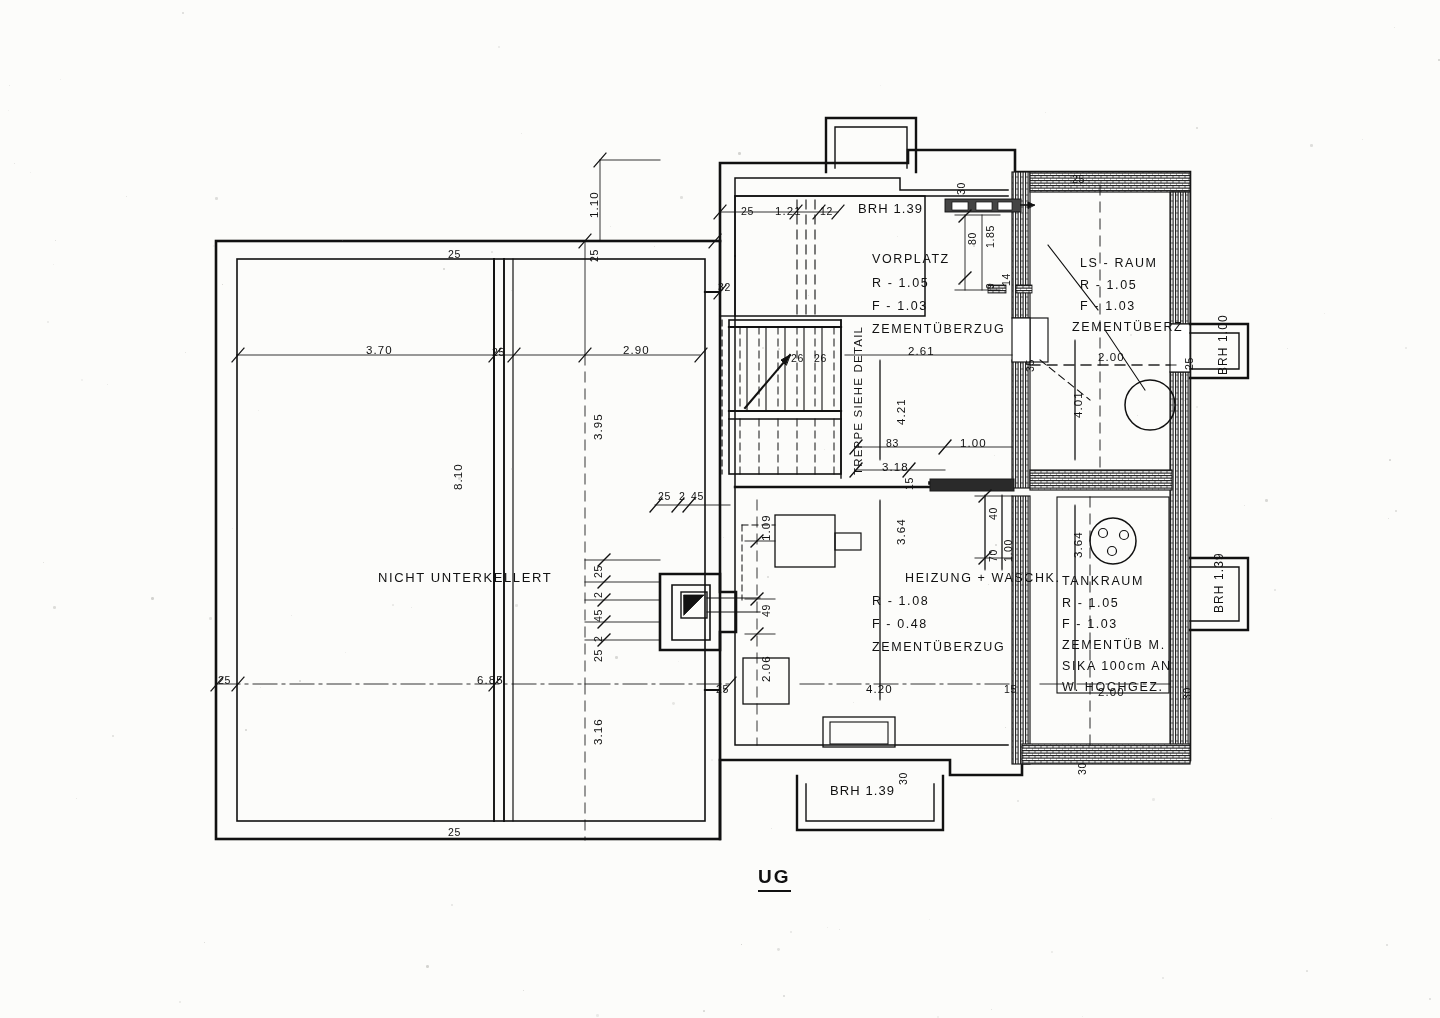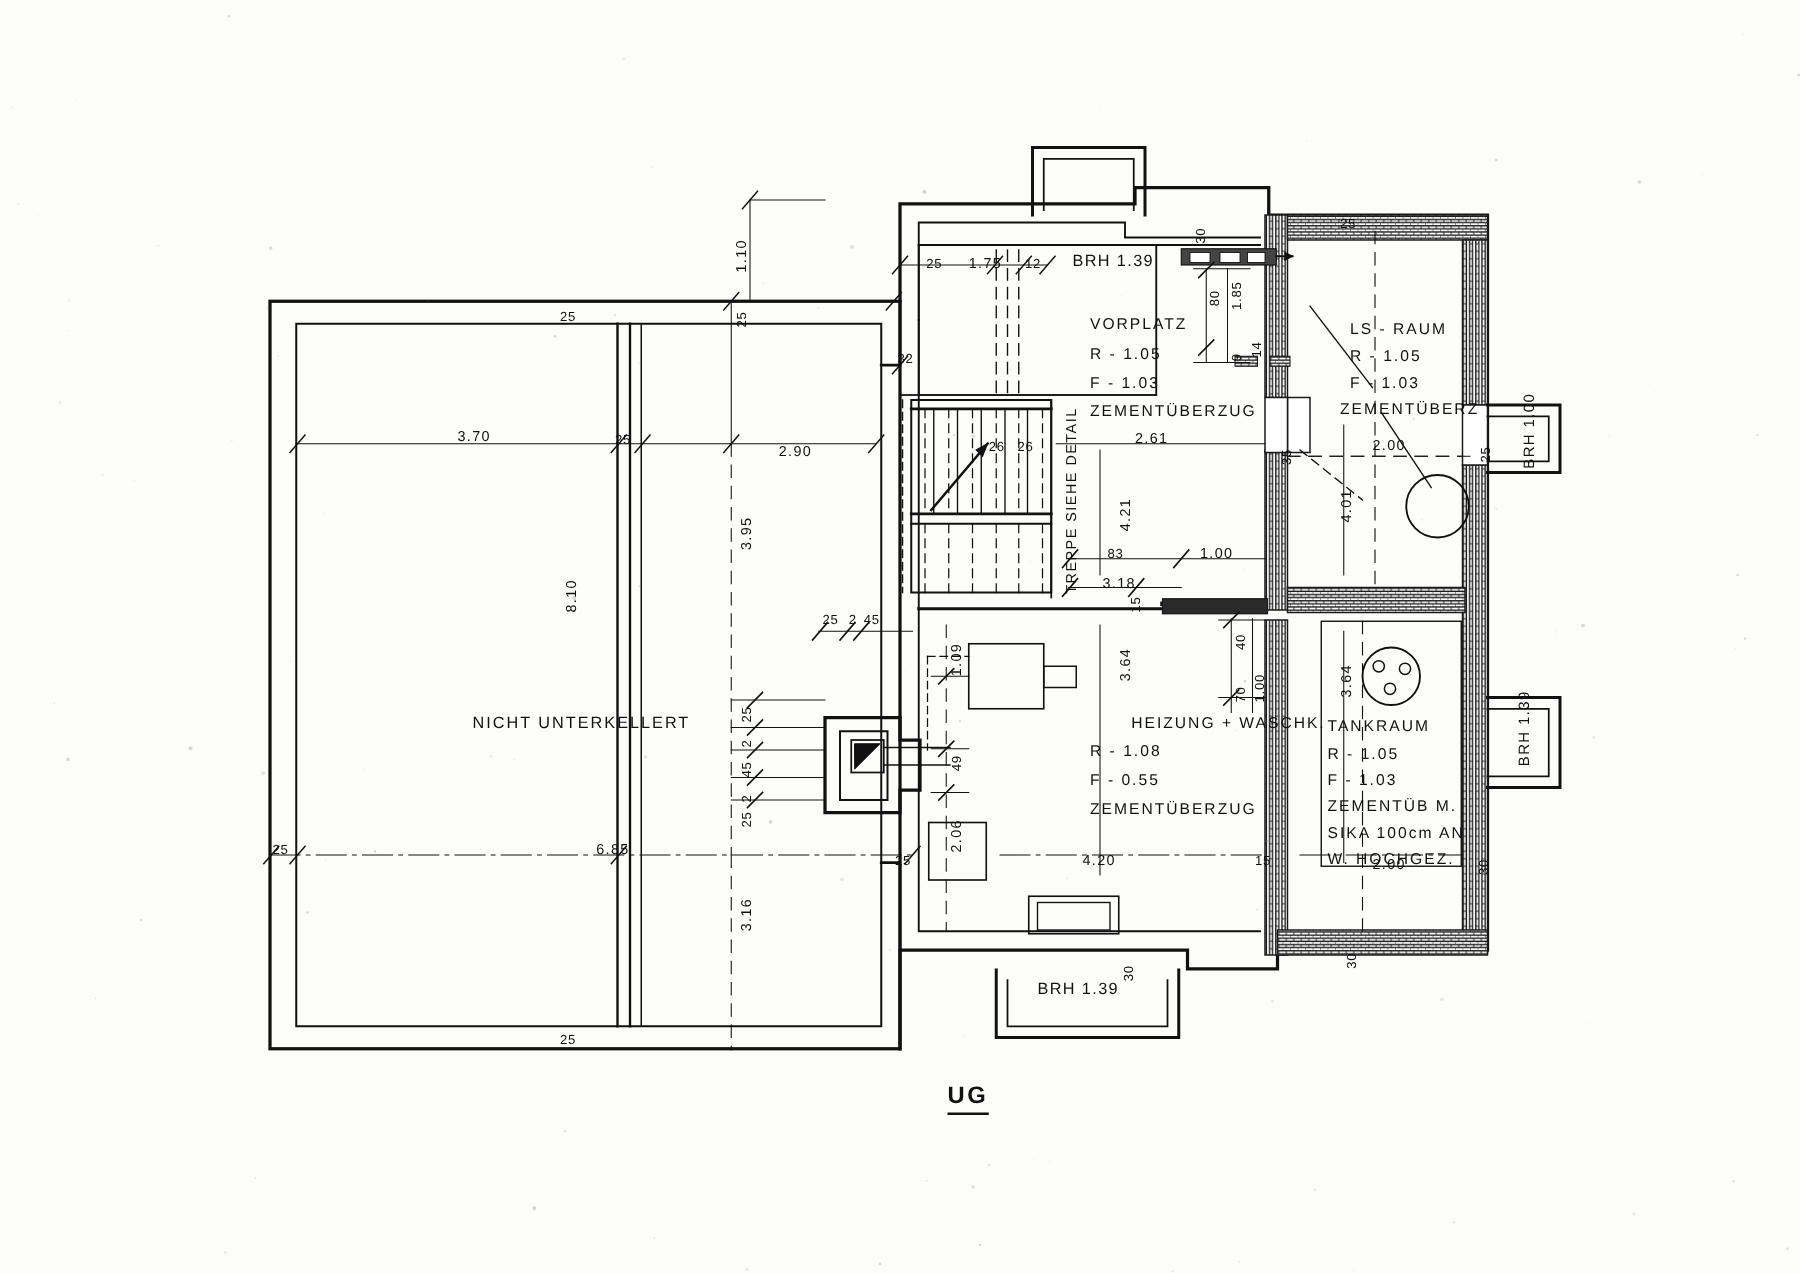--- a/index.html
+++ b/index.html
@@ -355,54 +355,54 @@
   <div class="lbl room" style="left:872px;top:299px;">F  -  1.03</div>
   <div class="lbl room" style="left:872px;top:322px;">ZEMENTÜBERZUG</div>
 
   <div class="lbl room" style="left:1080px;top:256px;">LS - RAUM</div>
   <div class="lbl room" style="left:1080px;top:278px;">R - 1.05</div>
   <div class="lbl room" style="left:1080px;top:299px;">F - 1.03</div>
   <div class="lbl room" style="left:1072px;top:320px;">ZEMENTÜBERZ</div>
 
   <div class="lbl room" style="left:866px;top:571px;margin-left:39px;">HEIZUNG + WASCHK.</div>
   <div class="lbl room" style="left:872px;top:594px;">R  -  1.08</div>
-  <div class="lbl room" style="left:872px;top:617px;">F  -  0.55</div>
+  <div class="lbl room" style="left:872px;top:617px;">F  -  0.48</div>
   <div class="lbl room" style="left:872px;top:640px;">ZEMENTÜBERZUG</div>
 
   <div class="lbl room" style="left:1062px;top:574px;">TANKRAUM</div>
   <div class="lbl room" style="left:1062px;top:596px;">R - 1.05</div>
   <div class="lbl room" style="left:1062px;top:617px;">F - 1.03</div>
   <div class="lbl room" style="left:1062px;top:638px;">ZEMENTÜB  M.</div>
   <div class="lbl room" style="left:1062px;top:659px;">SIKA 100cm AN</div>
   <div class="lbl room" style="left:1062px;top:680px;">W. HOCHGEZ.</div>
 
   <div class="lbl room" style="left:378px;top:570px;font-size:13px;">NICHT  UNTERKELLERT</div>
 
   <div class="lbl room rot90" style="left:852px;top:475px;font-size:11.5px;letter-spacing:1.2px;">TREPPE SIEHE DETAIL</div>
 
   <div class="lbl dim" style="left:858px;top:201px;font-size:13px;">BRH 1.39</div>
   <div class="lbl dim" style="left:830px;top:783px;font-size:13px;">BRH  1.39</div>
   <div class="lbl dim rot90" style="left:1216px;top:375px;font-size:12px;">BRH 1.00</div>
   <div class="lbl dim rot90" style="left:1212px;top:613px;font-size:12px;">BRH 1.39</div>
 
   <div class="lbl dim" style="left:366px;top:344px;">3.70</div>
   <div class="lbl dim-sm" style="left:492px;top:346px;">25</div>
-  <div class="lbl dim" style="left:623px;top:356px;">2.90</div>
+  <div class="lbl dim" style="left:623px;top:344px;">2.90</div>
   <div class="lbl dim rot90" style="left:452px;top:490px;">8.10</div>
   <div class="lbl dim rot90" style="left:592px;top:440px;">3.95</div>
   <div class="lbl dim" style="left:477px;top:674px;">6.85</div>
   <div class="lbl dim-sm" style="left:218px;top:674px;">25</div>
   <div class="lbl dim-sm" style="left:448px;top:248px;">25</div>
   <div class="lbl dim-sm" style="left:448px;top:826px;">25</div>
   <div class="lbl dim rot90" style="left:592px;top:745px;">3.16</div>
 
   <div class="lbl dim rot90" style="left:588px;top:218px;">1.10</div>
   <div class="lbl dim-sm rot90" style="left:588px;top:262px;">25</div>
   <div class="lbl dim-sm" style="left:741px;top:205px;">25</div>
-  <div class="lbl dim" style="left:775px;top:205px;">1.75</div>
+  <div class="lbl dim" style="left:775px;top:205px;">1.21</div>
   <div class="lbl dim-sm" style="left:820px;top:205px;">12</div>
   <div class="lbl dim-sm" style="left:718px;top:281px;">32</div>
   <div class="lbl dim-sm" style="left:1072px;top:173px;">25</div>
 
   <div class="lbl dim-sm" style="left:791px;top:352px;">26</div>
   <div class="lbl dim-sm" style="left:814px;top:352px;">26</div>
   <div class="lbl dim-sm" style="left:658px;top:490px;">25</div>
   <div class="lbl dim-sm" style="left:679px;top:490px;">2</div>
   <div class="lbl dim-sm" style="left:691px;top:490px;">45</div>
 

